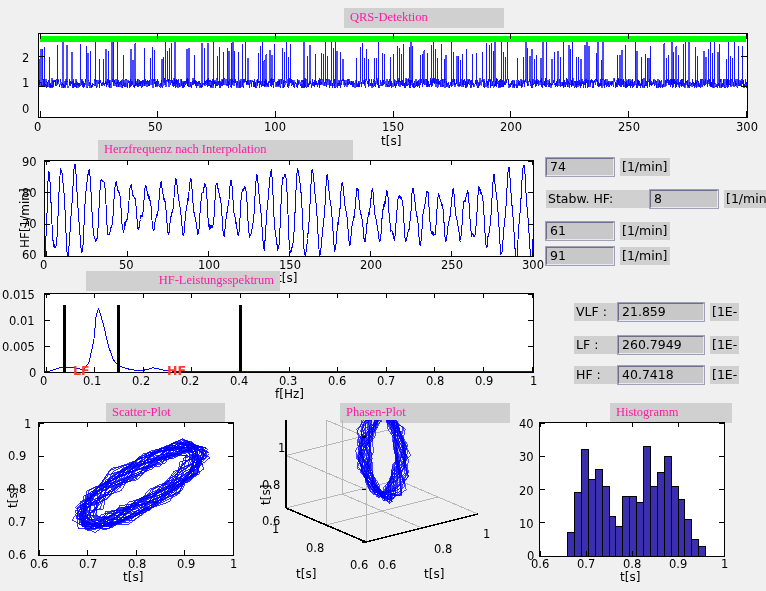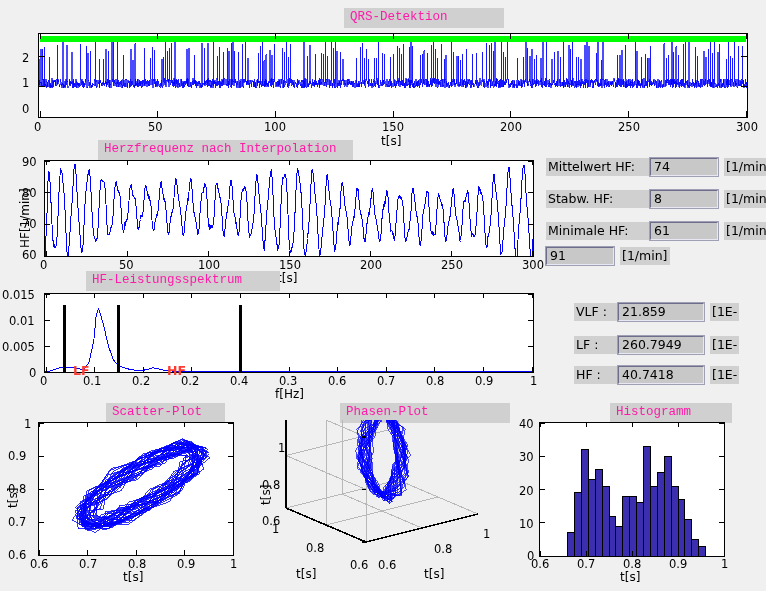--- a/index.html
+++ b/index.html
@@ -11,21 +11,21 @@
     position:relative;
   }
   .title{
     position:absolute;
     background:#d0d0d0;
     color:#ff1aa8;
     font-size:12.5px;
     line-height:17px;
     padding:1px 6px 2px 6px;
     white-space:nowrap;
-    font-family:Liberation Mono, monospace;
+    font-family:Liberation Serif, serif;
   }
   .axes{
     position:absolute;
     background:#ffffff;
     border:1px solid #000;
     box-sizing:border-box;
     overflow:hidden;
   }
   .axes svg{display:block;}
   .tick-lbl{
@@ -172,41 +172,39 @@
 <div class="tick-lbl" style="left:119px;top:258px;">50</div>
 <div class="tick-lbl" style="left:198px;top:258px;">100</div>
 <div class="tick-lbl" style="left:279px;top:258px;">150</div>
 <div class="tick-lbl" style="left:360px;top:258px;">200</div>
 <div class="tick-lbl" style="left:441px;top:258px;">250</div>
 <div class="tick-lbl" style="left:522px;top:258px;">300</div>
 <div class="axis-name" style="left:277px;top:271px;">t[s]</div>
 
 <div id="stats-block">
     <div class="field-row" style="left: 546px; top: 158px;">
-      <span class="fl" style="width: 100px;">Mittelwert HF:</span>
       <span class="fval" style="width: 60px;">74</span>
       <span class="funit" style="margin-left: 6px;">[1/min]</span>
     </div>
     <div class="field-row" style="left: 546px; top: 190px;">
       <span class="fl" style="width: 100px;">Stabw. HF:</span>
       <span class="fval" style="width: 60px;">8</span>
       <span class="funit" style="margin-left: 6px;">[1/min]</span>
     </div>
     <div class="field-row" style="left: 546px; top: 222px;">
-      <span class="fl" style="width: 100px;">Minimale HF:</span>
       <span class="fval" style="width: 60px;">61</span>
       <span class="funit" style="margin-left: 6px;">[1/min]</span>
     </div>
     <div class="field-row" style="left: 546px; top: 247px;">
       <span class="fval" style="width: 60px;">91</span>
       <span class="funit" style="margin-left: 6px;">[1/min]</span>
     </div>
   </div>
 
-<div class="title" style="left:86px;top:271px;width:182px;">HF-Leistungsspektrum</div>
+<div class="title" style="left:86px;top:271px;width:182px;text-align:right;">HF-Leistungsspektrum</div>
 
 <div class="axes" id="spec-axes" style="left:44px;top:293px;width:490px;height:80px;">
     <svg width="488" height="78" viewBox="0 0 488 78">
       <path d="M0.0 78.0L4.9 77.0L9.8 75.4L14.6 73.8L19.5 73.3L24.4 73.3L29.3 73.8L34.2 74.9L39.0 75.4L43.9 68.6L48.8 46.8L51.2 20.8L53.7 14.6L58.6 31.2L63.4 52.0L68.3 65.5L73.2 71.8L78.1 73.3L83.0 74.9L87.8 75.9L92.7 76.4L97.6 76.4L102.5 75.4L107.4 73.8L112.2 74.4L117.1 75.9L122.0 76.4L126.9 77.0L136.6 77.0L146.4 77.5L195.2 77.5L244.0 77.5L292.8 77.5L341.6 77.5L390.4 77.5L439.2 77.5L488.0 77.5" stroke="#0000ff" stroke-width="1" fill="none" shape-rendering="crispEdges"></path>
       <line x1="19.52" y1="11.439999999999998" x2="19.52" y2="78" stroke="#000000" stroke-width="3" shape-rendering="crispEdges"></line>
       <line x1="73.2" y1="11.439999999999998" x2="73.2" y2="78" stroke="#000000" stroke-width="3" shape-rendering="crispEdges"></line>
       <line x1="195.20000000000002" y1="11.439999999999998" x2="195.20000000000002" y2="78" stroke="#000000" stroke-width="3" shape-rendering="crispEdges"></line>
       <line x1="0" y1="78" x2="5" y2="78" stroke="#000" stroke-width="1" shape-rendering="crispEdges"></line>
       <line x1="483" y1="78" x2="488" y2="78" stroke="#000" stroke-width="1" shape-rendering="crispEdges"></line>
       <line x1="0" y1="52" x2="5" y2="52" stroke="#000" stroke-width="1" shape-rendering="crispEdges"></line>

